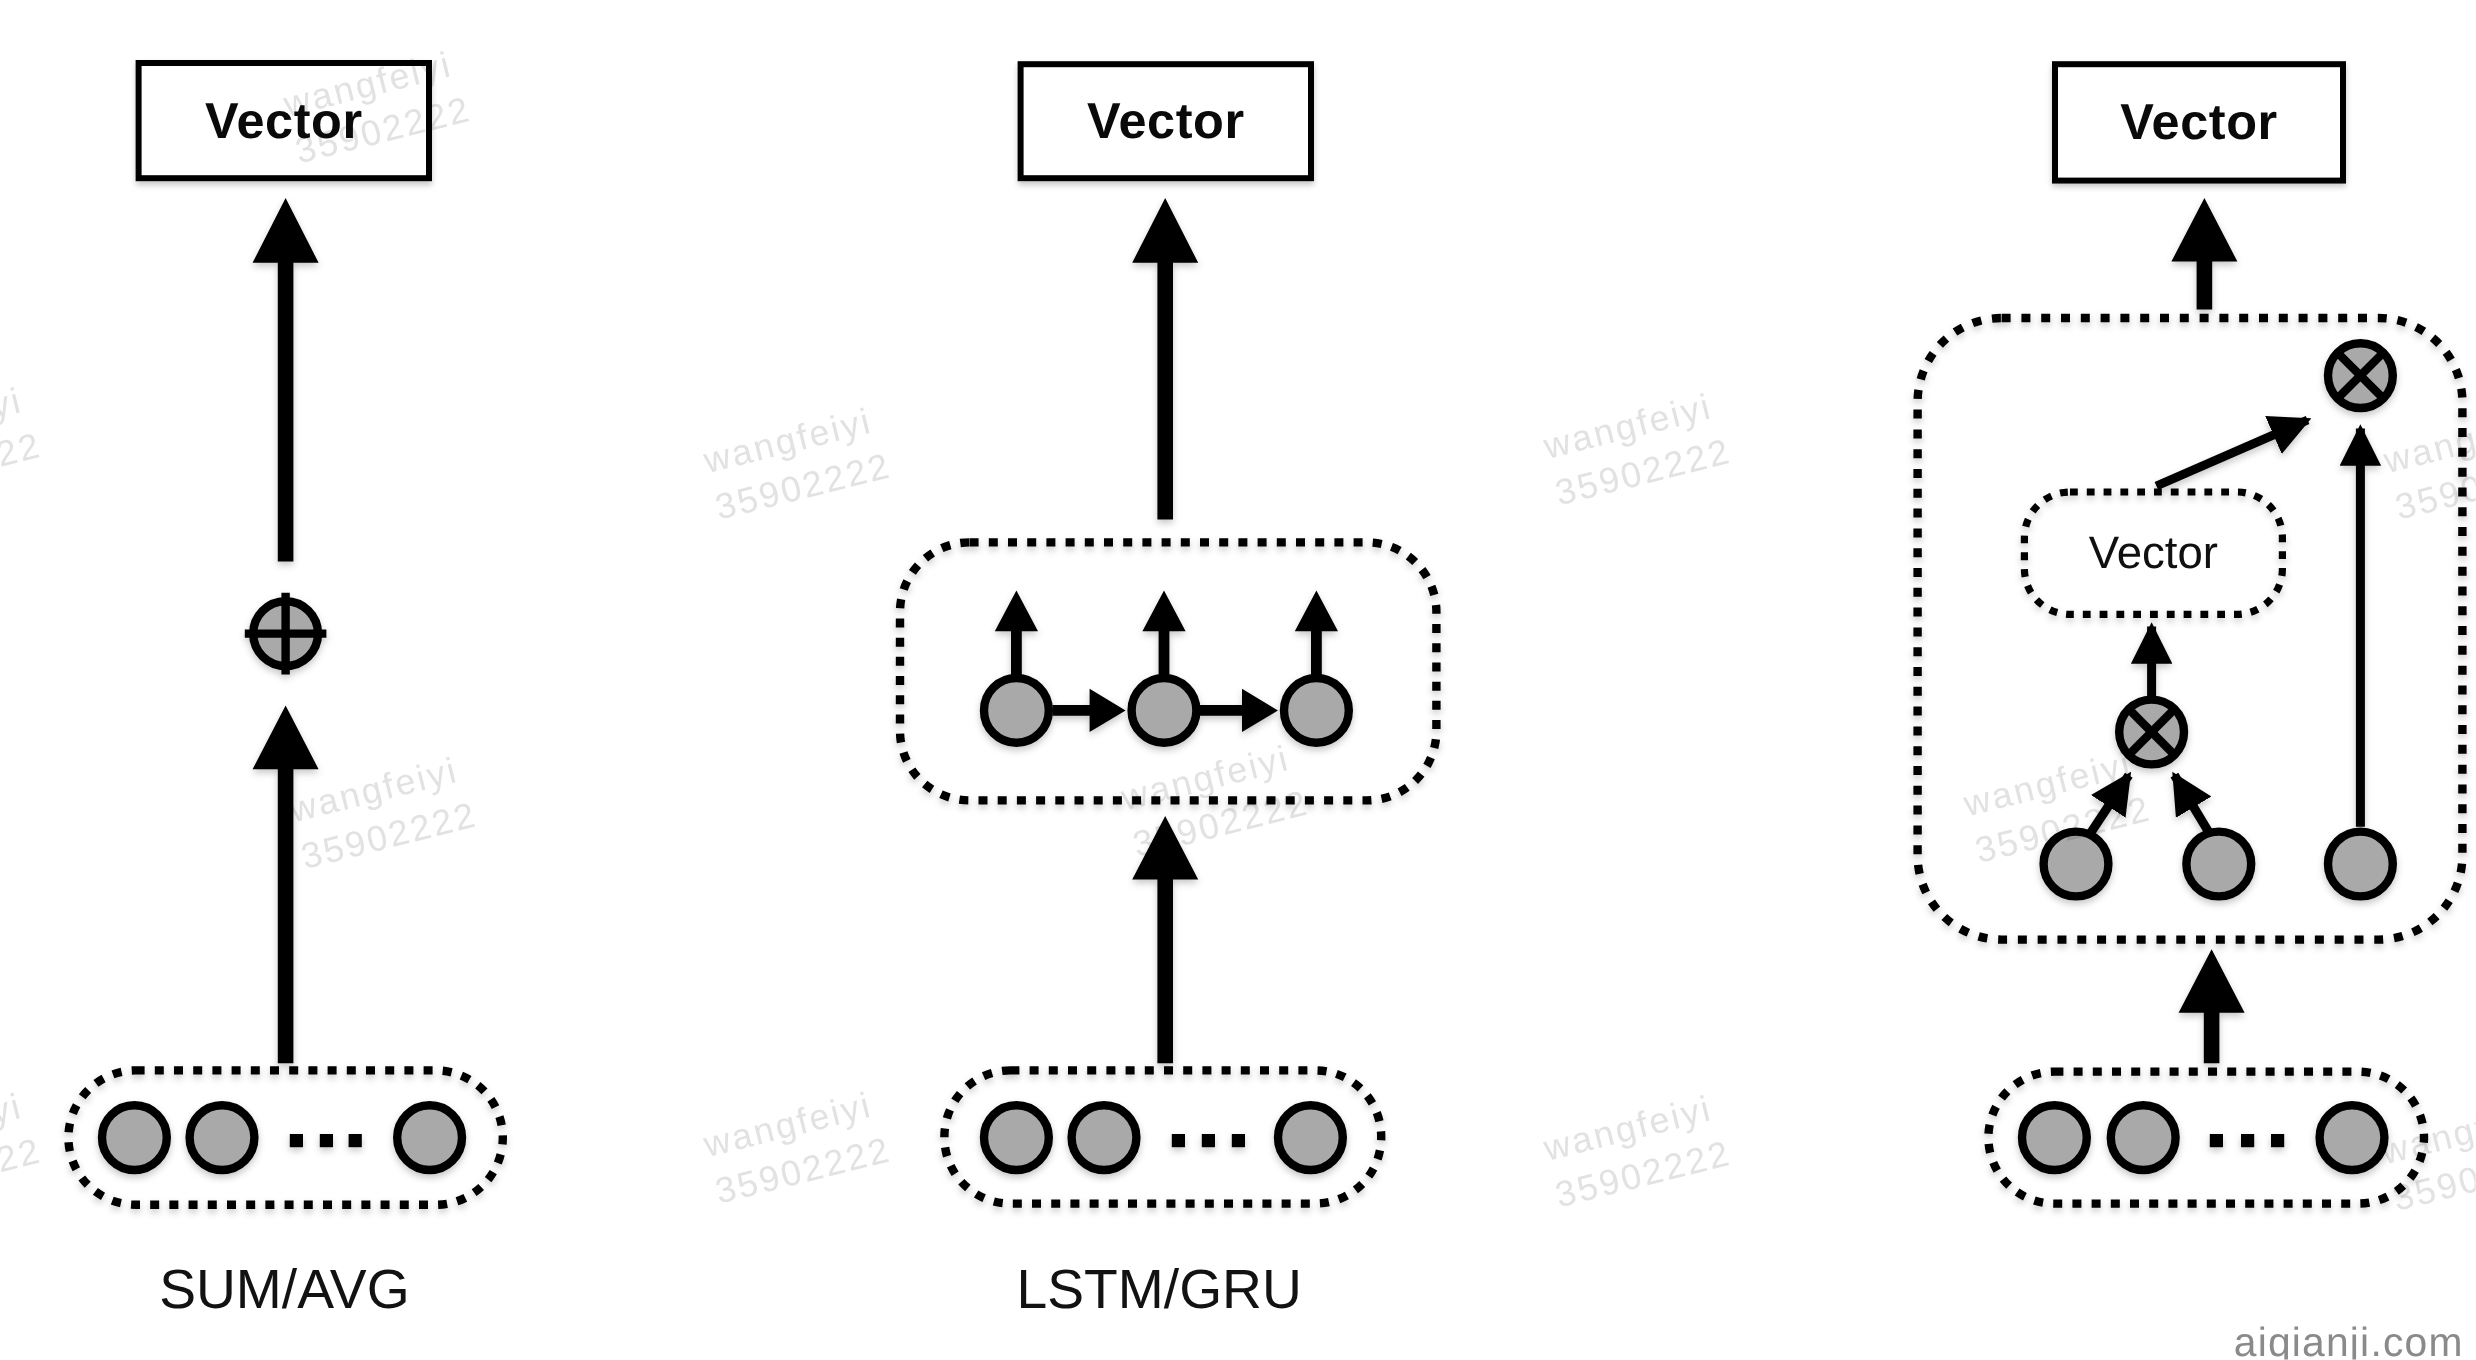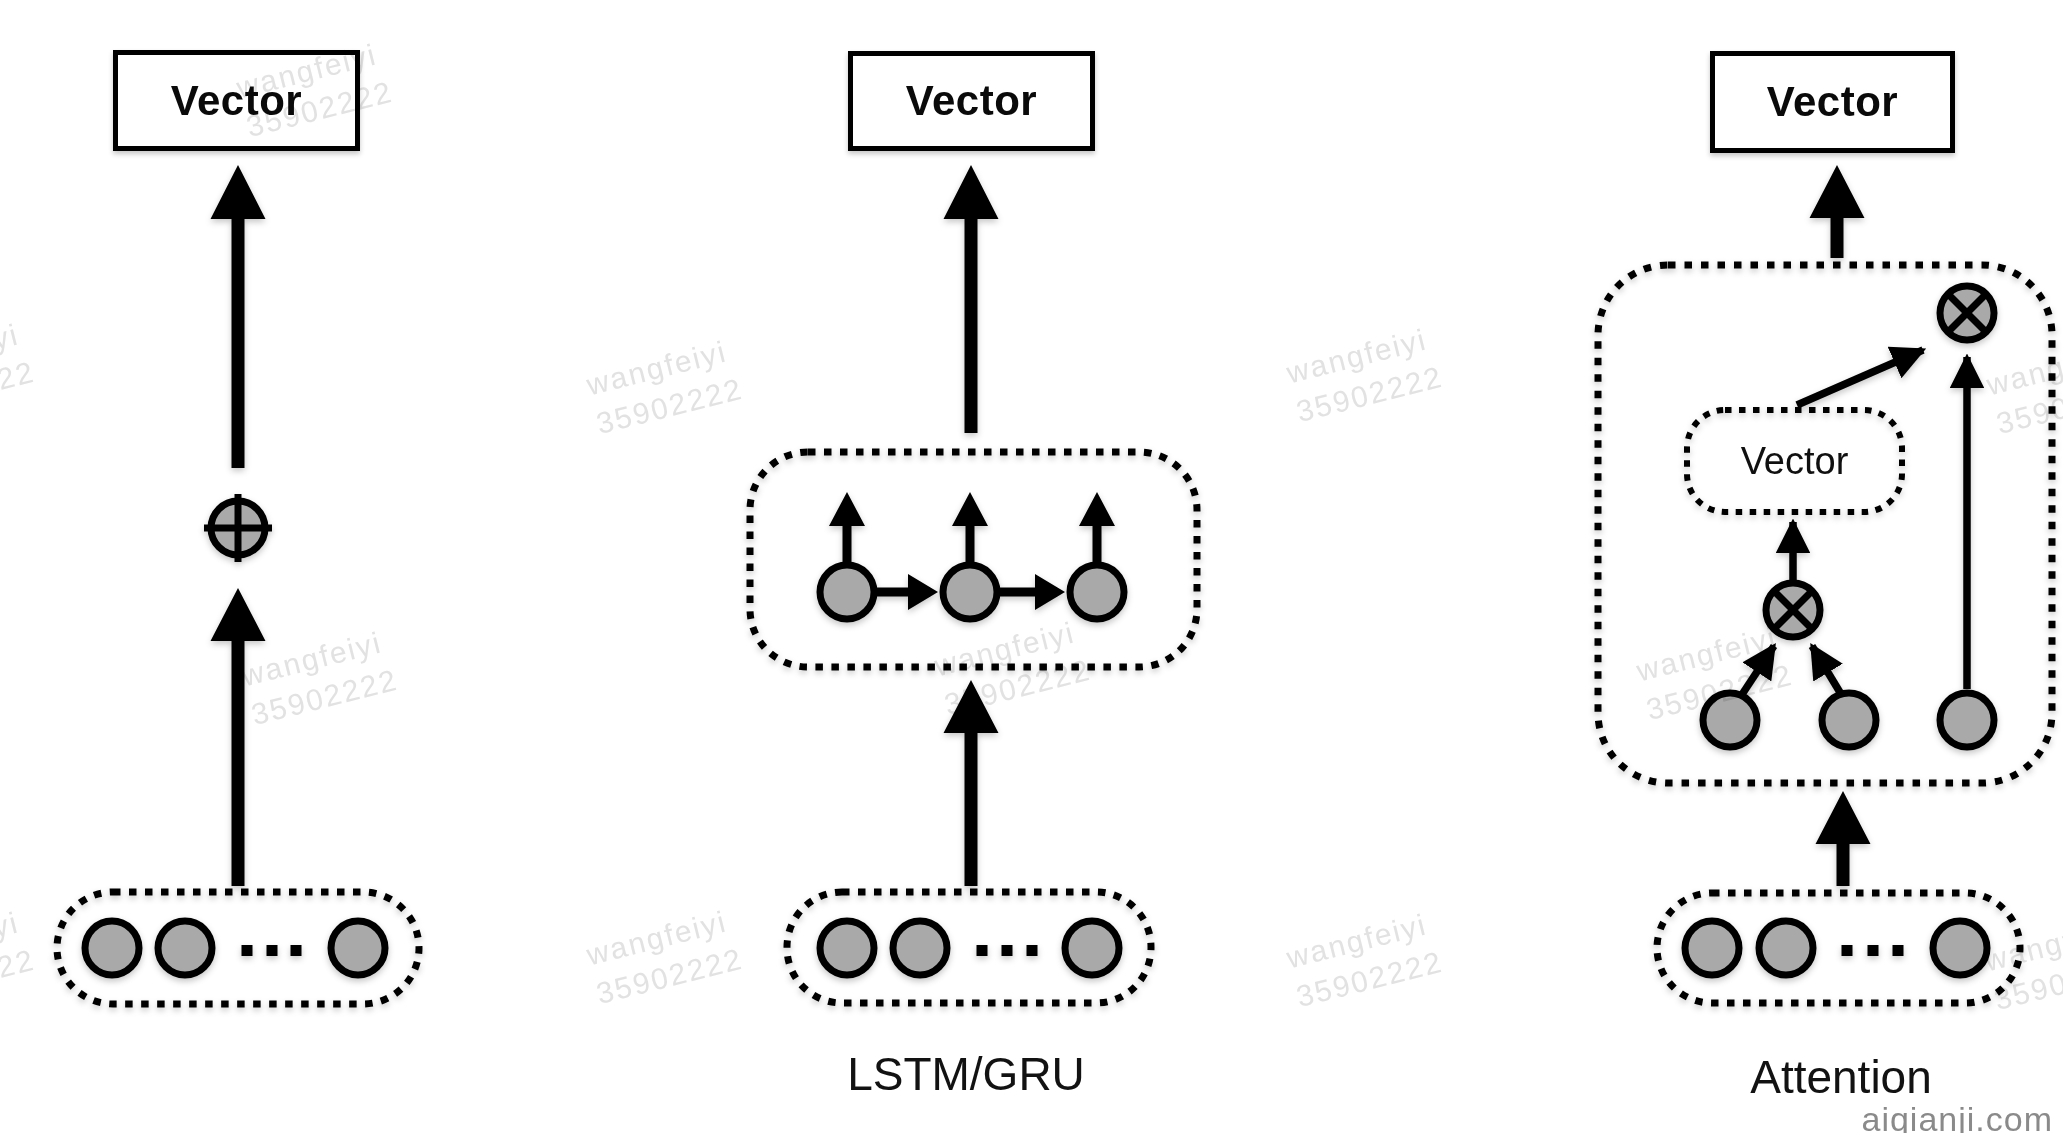--- a/index.html
+++ b/index.html
@@ -141,22 +141,22 @@
       <rect x="1892.5" y="945" width="11" height="11"></rect>
     </g>
   </svg>
 
   <div class="vector-box vb-sum">Vector</div>
   <div class="vector-box vb-lstm">Vector</div>
   <div class="vector-box vb-attn">Vector</div>
 
   <div class="softmax-label">Vector</div>
 
+  <div class="caption cap-sum">SUM/AVG</div>
   <div class="caption cap-lstm">LSTM/GRU</div>
-  <div class="caption cap-attn">Attention</div>
 
   <div class="wm" style="left:240px;top:50px">
       <span>wangfeiyi</span>
       <span>35902222</span>
     </div>
   <div class="wm" style="left:-118px;top:330px">
       <span>wangfeiyi</span>
       <span>35902222</span>
     </div>
   <div class="wm" style="left:245px;top:638px">

